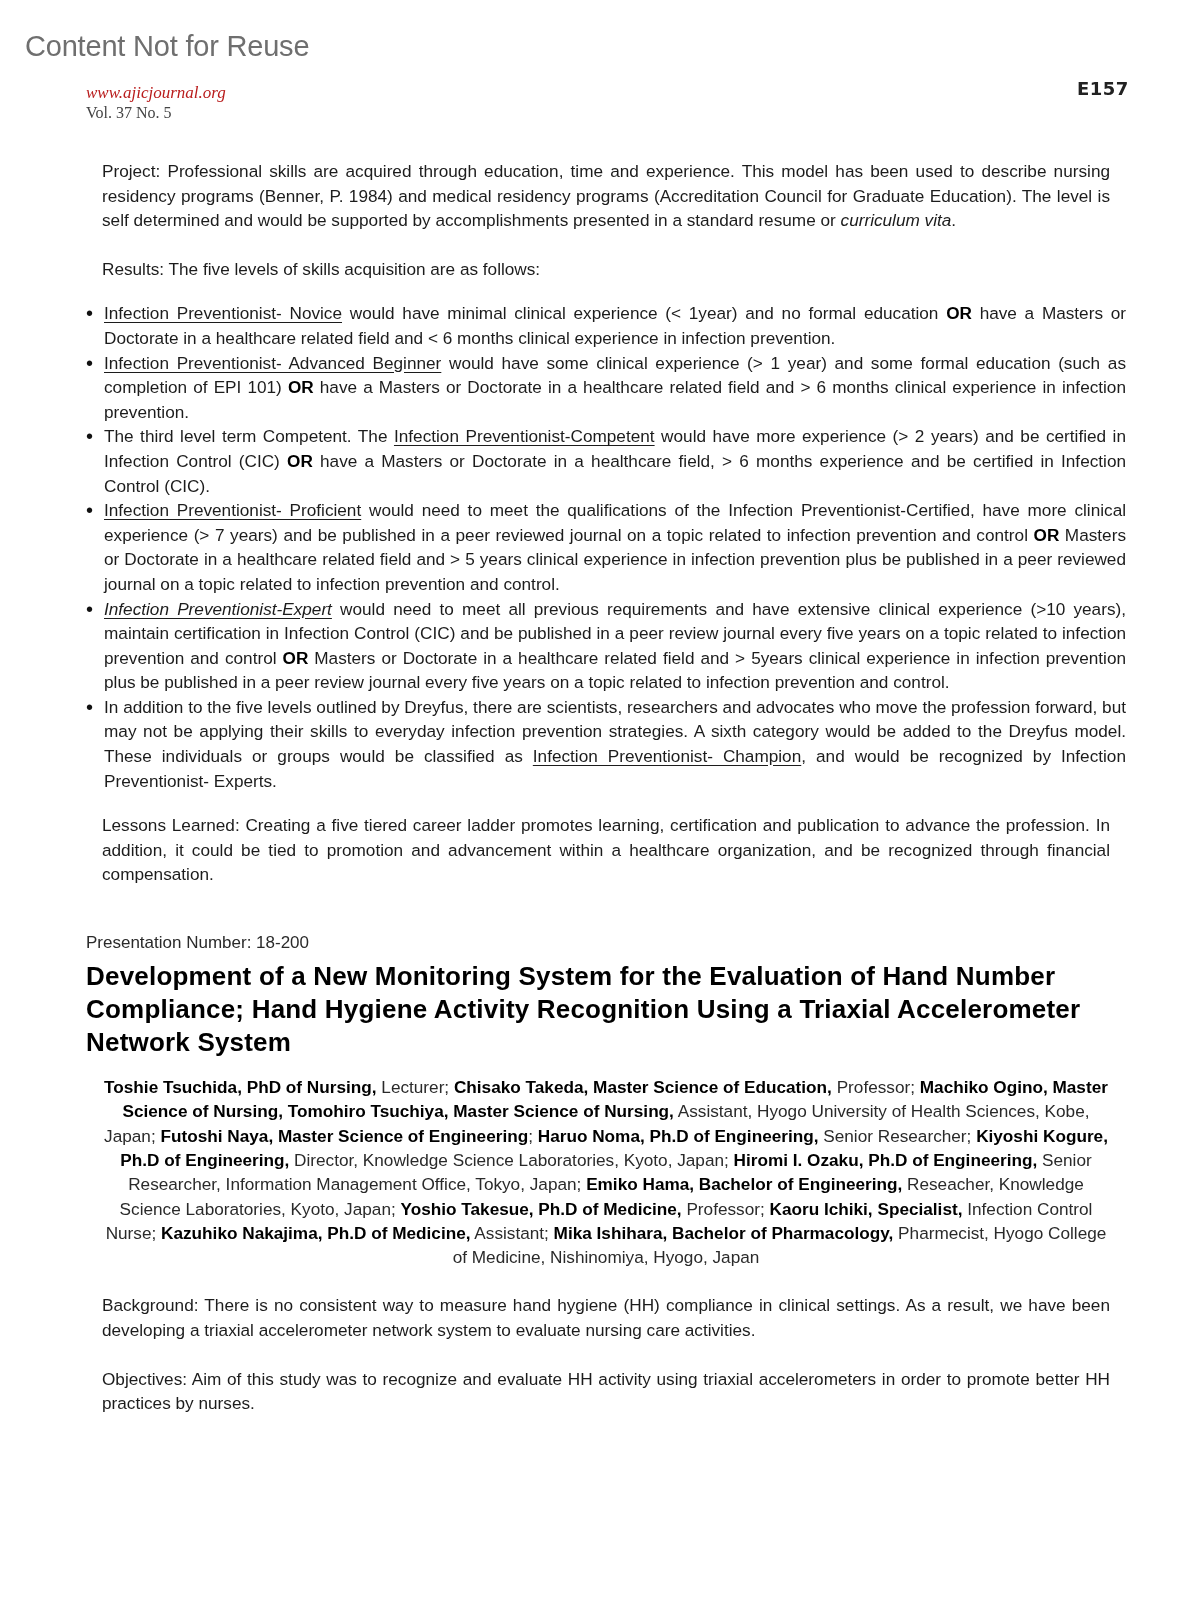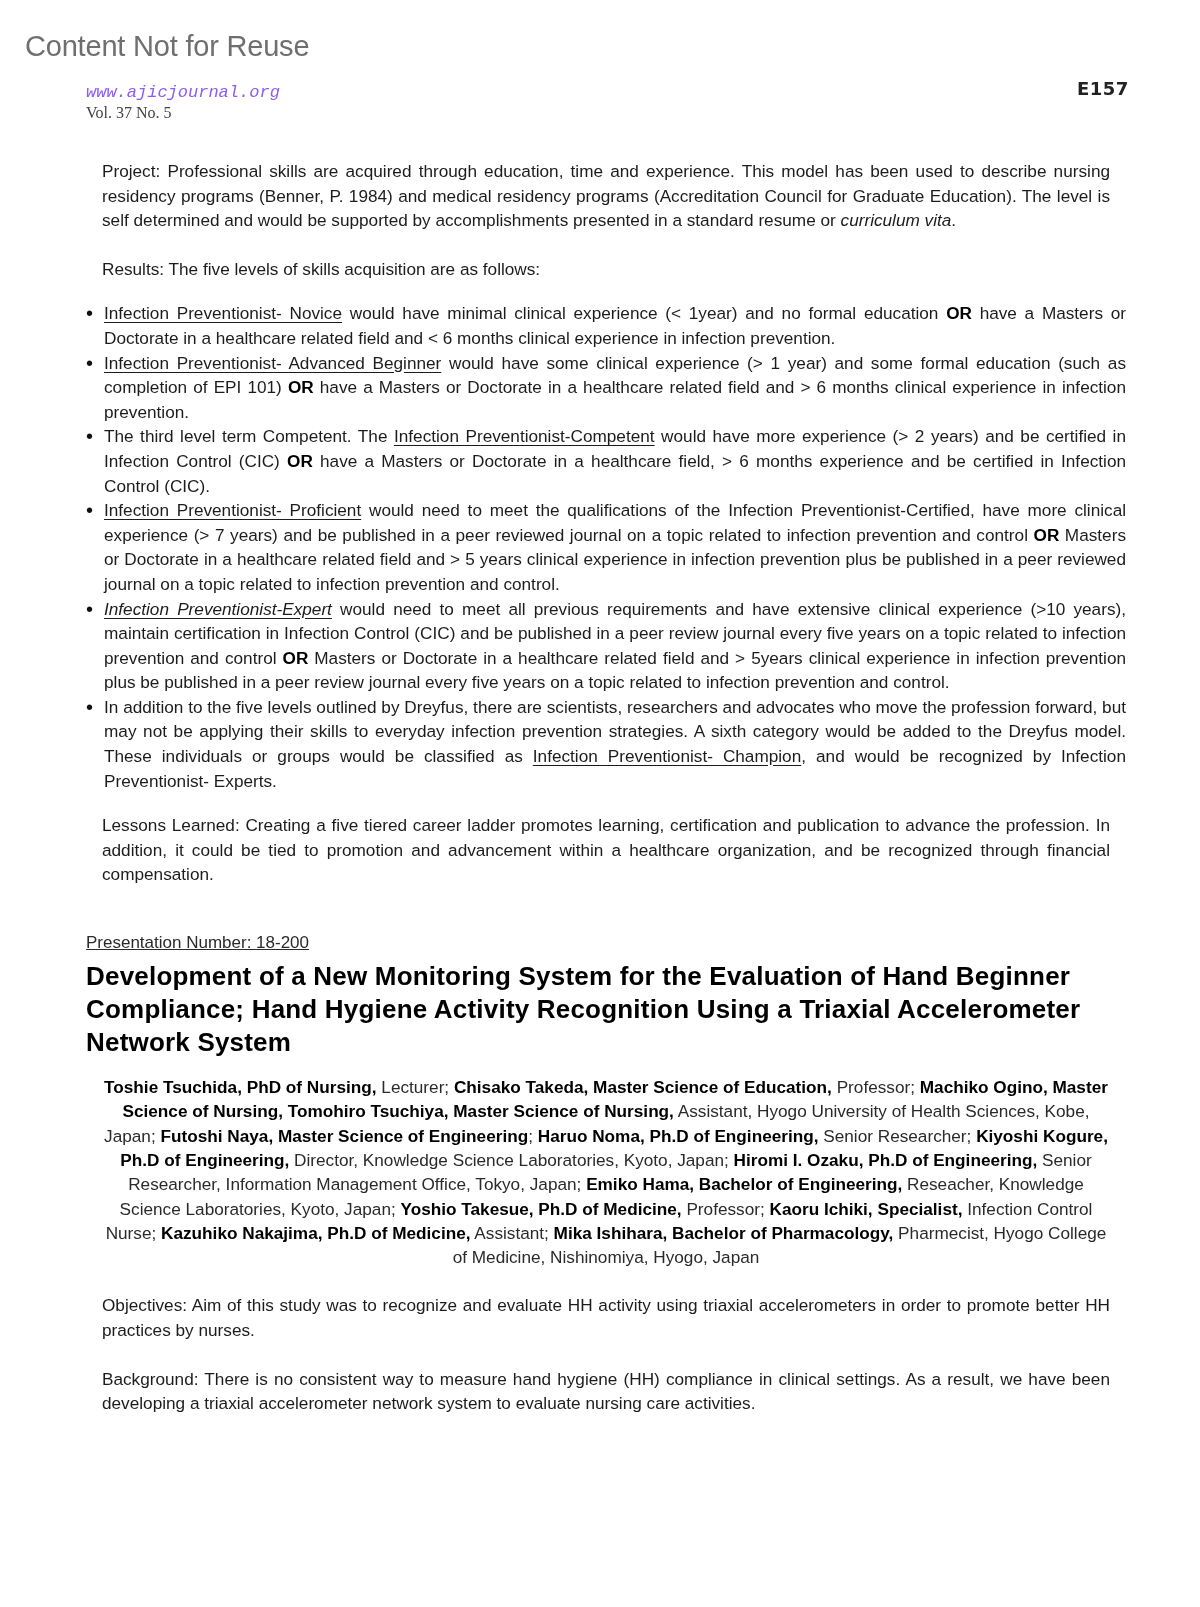--- a/index.html
+++ b/index.html
@@ -1,37 +1,37 @@
 <!DOCTYPE html>
 <html><head>
 <meta charset="utf-8">
 <style>
   html, body { margin: 0; padding: 0; background: #ffffff; }
   body { width: 1200px; height: 1607px; position: relative; overflow: hidden;
          font-family: "Liberation Sans", sans-serif; color: #1c1c1c; }
   .watermark { position: absolute; left: 25px; top: 30px; font-size: 29px;
                color: #6f6f6f; font-family: "Liberation Sans", sans-serif; letter-spacing: -0.2px; }
   .journal-url { position: absolute; left: 86px; top: 83px; font-size: 17px; font-style: italic;
-                 color: #8b5cf6; font-family: Liberation Mono, monospace; }
+                 color: #b91c1c; font-family: Liberation Serif, serif; }
   .volume { position: absolute; left: 86px; top: 104px; font-size: 16px; 
             color: #444; font-family: "Liberation Serif", serif; }
   .page-num { position: absolute; left: 1077px; top: 78px; font-size: 18px; font-weight: bold;
               color: #222; font-family: "DejaVu Sans", sans-serif; letter-spacing: 0.5px; }
   .content { position: absolute; left: 86px; top: 143px; width: 1040px; }
   p { margin: 16px; font-size: 17.2px; line-height: 24.6px; text-align: justify; }
   .para-gap { margin-top: 24px; }
   ul.levels { margin: 20px 0 0 0; padding: 0; list-style: none; }
   ul.levels li { position: relative; padding-left: 18px; font-size: 17.2px; line-height: 24.6px;
                  text-align: justify; }
   ul.levels li::before { content: "\2022"; position: absolute; left: 0; top: 0; font-size: 20px; color: #111; }
   .u { text-decoration: underline; text-underline-offset: 3px; }
   .i { font-style: italic; }
   .b { font-weight: bold; color: #000; }
   .lessons { margin-top: 20px; }
-  .pres-num { margin-top: 45px; font-size: 17px; line-height: 22px; color: #2a2a2a; text-decoration: underline; }
+  .pres-num { margin-top: 45px; font-size: 17px; line-height: 22px; color: #2a2a2a; }
   h1.abstract-title { margin: 6px 0 0 0; font-size: 26px; line-height: 33px; font-weight: bold;
                       color: #000; font-family: "Liberation Sans", sans-serif; letter-spacing: 0.2px; }
   .authors { margin-top: 16px; font-size: 17.2px; line-height: 24.3px; text-align: center; color: #2a2a2a; }
   .authors .b { color: #000; }
 </style>
 </head>
 <body>
 
 <div class="watermark">Content Not for Reuse</div>
 <a class="journal-url">www.ajicjournal.org</a>
@@ -49,19 +49,19 @@
     <li><span></span><span class="u">Infection Preventionist- Advanced Beginner</span><span> would have some clinical experience (&gt; 1 year) and some formal education (such as completion of EPI 101) </span><span class="b">OR</span><span> have a Masters or Doctorate in a healthcare related field and &gt; 6 months clinical experience in infection prevention.</span></li>
     <li><span>The third level term Competent. The </span><span class="u">Infection Preventionist-Competent</span><span> would have more experience (&gt; 2 years) and be certified in Infection Control (CIC) </span><span class="b">OR</span><span> have a Masters or Doctorate in a healthcare field, &gt; 6 months experience and be certified in Infection Control (CIC).</span></li>
     <li><span></span><span class="u">Infection Preventionist- Proficient</span><span> would need to meet the qualifications of the Infection Preventionist-Certified, have more clinical experience (&gt; 7 years) and be published in a peer reviewed journal on a topic related to infection prevention and control </span><span class="b">OR</span><span> Masters or Doctorate in a healthcare related field and &gt; 5 years clinical experience in infection prevention plus be published in a peer reviewed journal on a topic related to infection prevention and control.</span></li>
     <li><span></span><span class="u i">Infection Preventionist-Expert</span><span> would need to meet all previous requirements and have extensive clinical experience (&gt;10 years), maintain certification in Infection Control (CIC) and be published in a peer review journal every five years on a topic related to infection prevention and control </span><span class="b">OR</span><span> Masters or Doctorate in a healthcare related field and &gt; 5years clinical experience in infection prevention plus be published in a peer review journal every five years on a topic related to infection prevention and control.</span></li>
     <li><span>In addition to the five levels outlined by Dreyfus, there are scientists, researchers and advocates who move the profession forward, but may not be applying their skills to everyday infection prevention strategies. A sixth category would be added to the Dreyfus model. These individuals or groups would be classified as </span><span class="u">Infection Preventionist- Champion</span><span>, and would be recognized by Infection Preventionist- Experts.</span></li>
   </ul>
 
   <p class="lessons">Lessons Learned: Creating a five tiered career ladder promotes learning, certification and publication to advance the profession. In addition, it could be tied to promotion and advancement within a healthcare organization, and be recognized through financial compensation.</p>
 
   <div class="pres-num">Presentation Number: 18-200</div>
-  <h1 class="abstract-title">Development of a New Monitoring System for the Evaluation of Hand Beginner Compliance; Hand Hygiene Activity Recognition Using a Triaxial Accelerometer Network System</h1>
+  <h1 class="abstract-title">Development of a New Monitoring System for the Evaluation of Hand Number Compliance; Hand Hygiene Activity Recognition Using a Triaxial Accelerometer Network System</h1>
 
   <p class="authors"><span class="b">Toshie Tsuchida, PhD of Nursing,</span><span> Lecturer; </span><span class="b">Chisako Takeda, Master Science of Education,</span><span> Professor; </span><span class="b">Machiko Ogino, Master Science of Nursing, Tomohiro Tsuchiya, Master Science of Nursing,</span><span> Assistant, Hyogo University of Health Sciences, Kobe, Japan; </span><span class="b">Futoshi Naya, Master Science of Engineering</span><span>; </span><span class="b">Haruo Noma, Ph.D of Engineering,</span><span> Senior Researcher; </span><span class="b">Kiyoshi Kogure, Ph.D of Engineering,</span><span> Director, Knowledge Science Laboratories, Kyoto, Japan; </span><span class="b">Hiromi I. Ozaku, Ph.D of Engineering,</span><span> Senior Researcher, Information Management Office, Tokyo, Japan; </span><span class="b">Emiko Hama, Bachelor of Engineering,</span><span> Reseacher, Knowledge Science Laboratories, Kyoto, Japan; </span><span class="b">Yoshio Takesue, Ph.D of Medicine,</span><span> Professor; </span><span class="b">Kaoru Ichiki, Specialist,</span><span> Infection Control Nurse; </span><span class="b">Kazuhiko Nakajima, Ph.D of Medicine,</span><span> Assistant; </span><span class="b">Mika Ishihara, Bachelor of Pharmacology,</span><span> Pharmecist, Hyogo College of Medicine, Nishinomiya, Hyogo, Japan</span></p>
 
+  <p class="para-gap">Background: There is no consistent way to measure hand hygiene (HH) compliance in clinical settings. As a result, we have been developing a triaxial accelerometer network system to evaluate nursing care activities.</p>
   <p class="para-gap">Objectives: Aim of this study was to recognize and evaluate HH activity using triaxial accelerometers in order to promote better HH practices by nurses.</p>
-  <p class="para-gap">Background: There is no consistent way to measure hand hygiene (HH) compliance in clinical settings. As a result, we have been developing a triaxial accelerometer network system to evaluate nursing care activities.</p>
 </div>
 
 </body></html>

